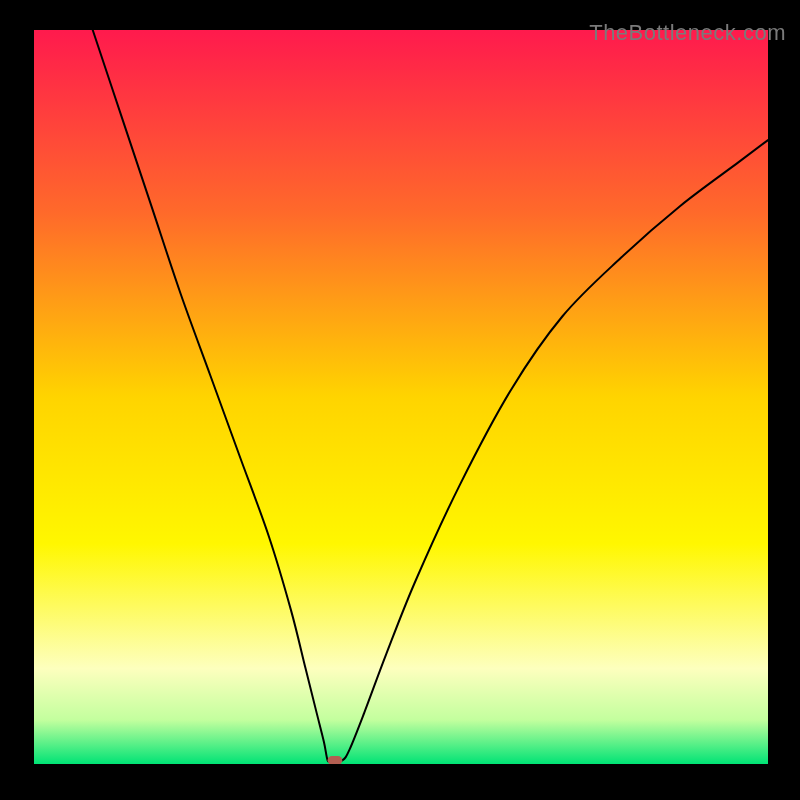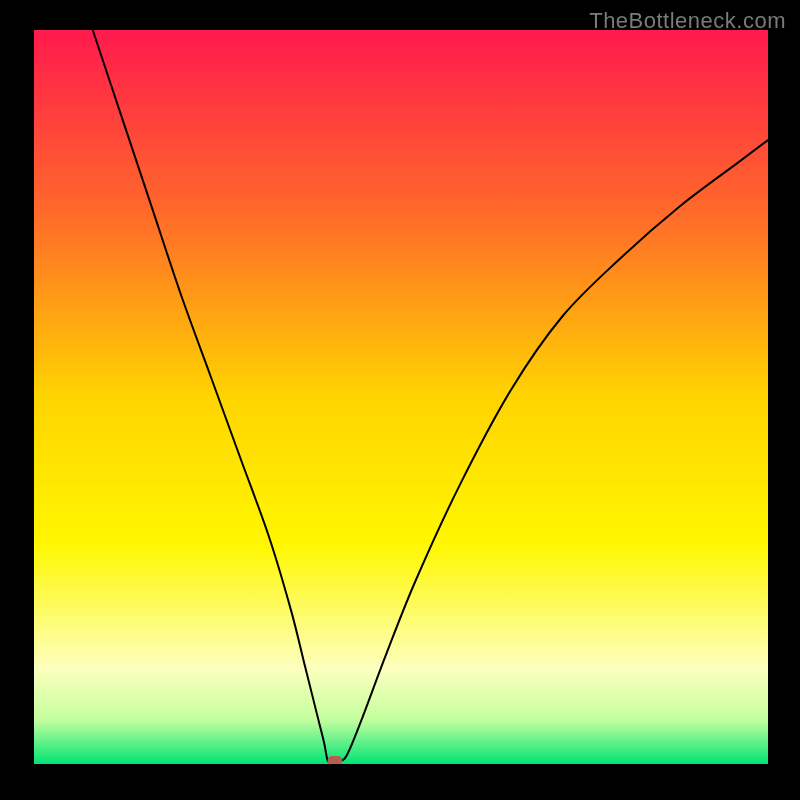--- a/index.html
+++ b/index.html
@@ -13,21 +13,21 @@
   }
   .frame {
     position: absolute;
     left: 0; top: 0;
     width: 800px;
     height: 800px;
     background: #000;
   }
   .watermark {
     position: absolute;
-    top: 8px;
+    top: 20px;
     right: 14px;
     color: #7a7a7a;
     font-size: 22px;
     font-weight: 500;
     letter-spacing: 0.5px;
     font-family: Arial, sans-serif;
     z-index: 50;
   }
   svg {
     position: absolute;

